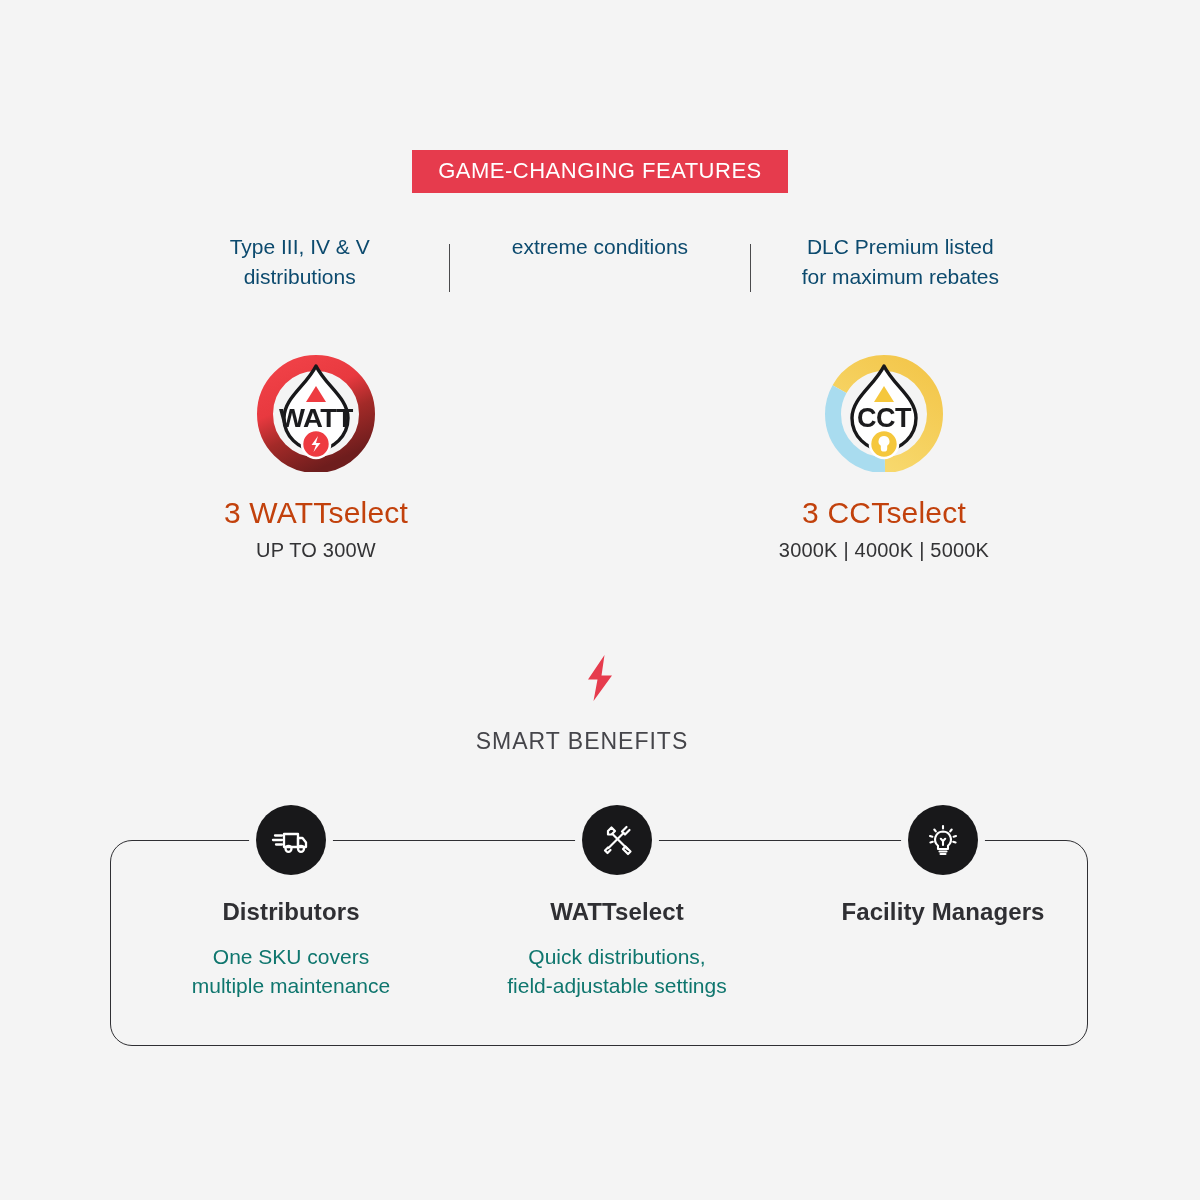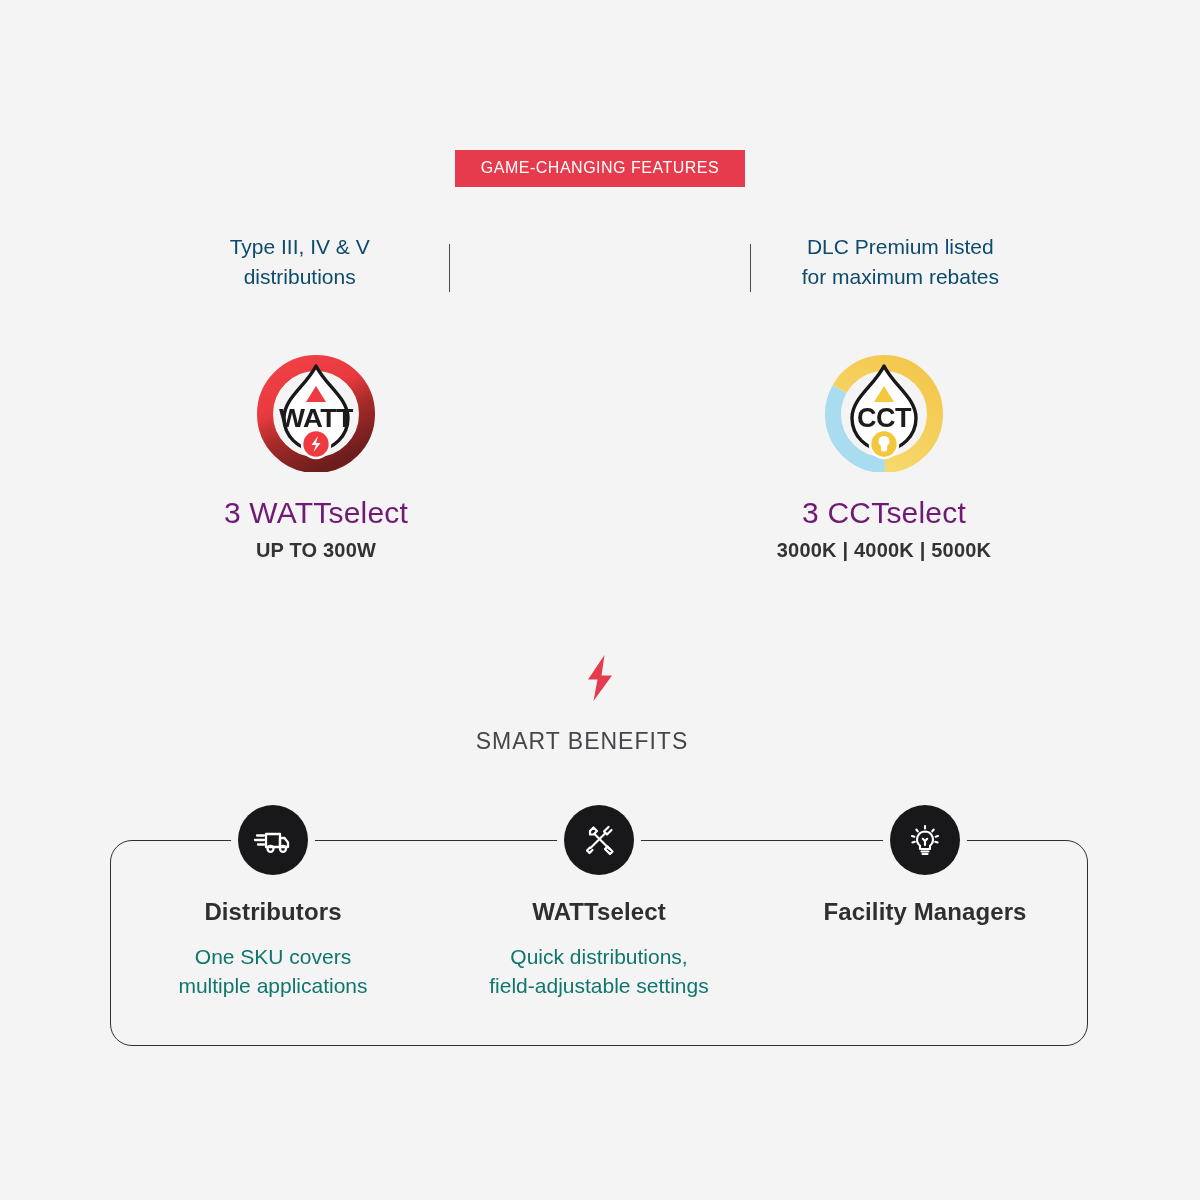--- a/index.html
+++ b/index.html
@@ -28,21 +28,21 @@
     position: absolute;
     top: 150px;
     left: 0;
     width: 1200px;
     display: flex;
     justify-content: center;
   }
   .headline-badge {
     background: #e63b4d;
     color: #ffffff;
-    font-size: 16px;
+    font-size: 22px;
     letter-spacing: 0.5px;
     font-weight: 400;
     padding: 10px 26px 11px 26px;
     line-height: 1;
     white-space: nowrap;
   }
 
   
   .feature-row {
     position: absolute;
@@ -85,28 +85,28 @@
   }
   .select-icon {
     width: 120px;
     height: 120px;
     margin: 0 auto;
     position: relative;
   }
   .select-title {
     margin-top: 24px;
     font-size: 30px;
-    color: #701a75;
+    color: #c2410c;
     font-weight: 400;
     letter-spacing: 0.2px;
   }
   .select-sub {
     margin-top: 9px;
     font-size: 20px;
-    font-weight: bold;
+    font-weight: normal;
     color: #333335;
     letter-spacing: 0.2px;
   }
 
   
   .bolt-wrap {
     position: absolute;
     top: 655px;
     left: 0;
     width: 1200px;
@@ -130,21 +130,21 @@
     top: 840px;
     width: 978px;
     height: 206px;
     border: 1.4px solid #2f2f33;
     border-radius: 22px;
     box-sizing: border-box;
     background: transparent;
   }
   .benefit-cols {
     position: absolute;
-    left: 110px;
+    left: 128px;
     top: 840px;
     width: 978px;
     height: 206px;
     display: flex;
   }
   .benefit-col {
     flex: 1 1 0;
     text-align: center;
     position: relative;
     padding-top: 58px;
@@ -188,20 +188,21 @@
     <div class="headline-badge">GAME-CHANGING FEATURES</div>
   </div>
 
   <div class="feature-row">
     <div class="feature-col">
       <div>Type III, IV &amp; V</div>
       <div>distributions</div>
     </div>
     <div class="feature-divider"></div>
     <div class="feature-col">
+      <div>extreme conditions</div>
     </div>
     <div class="feature-divider"></div>
     <div class="feature-col">
       <div>DLC Premium listed</div>
       <div>for maximum rebates</div>
     </div>
   </div>
 
   <div class="select-row">
 
@@ -278,21 +279,21 @@
             <circle cx="30" cy="28.8" r="3"></circle>
             <path d="M4 15.5 H11"></path>
             <path d="M2 20 H11"></path>
             <path d="M5 24.5 H11"></path>
           </g>
         </svg>
       </div>
       <div class="benefit-heading">Distributors</div>
       <div class="benefit-text">
         <div>One SKU covers</div>
-        <div>multiple applications</div>
+        <div>multiple maintenance</div>
       </div>
     </div>
 
     <div class="benefit-col">
       <div class="circle-icon">
         <svg width="40" height="40" viewBox="0 0 40 40" aria-hidden="true">
           <g fill="none" stroke="#ffffff" stroke-width="2.2" stroke-linecap="round" stroke-linejoin="round">
             <path d="M14.5 7.5 L11 11 L11 14.5 L14.5 14.5 L18 11 Z"></path>
             <path d="M15.5 14 L30.5 29"></path>
             <path d="M28.5 26.5 L26 29 L31 34 L33.5 31.5 Z"></path>

